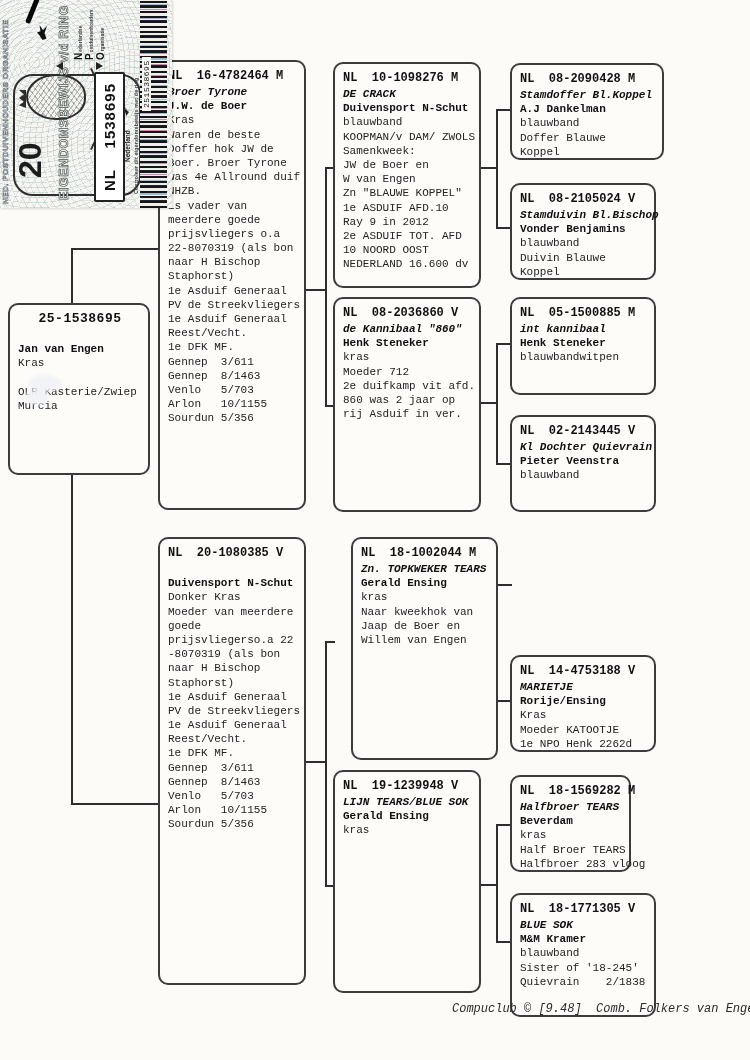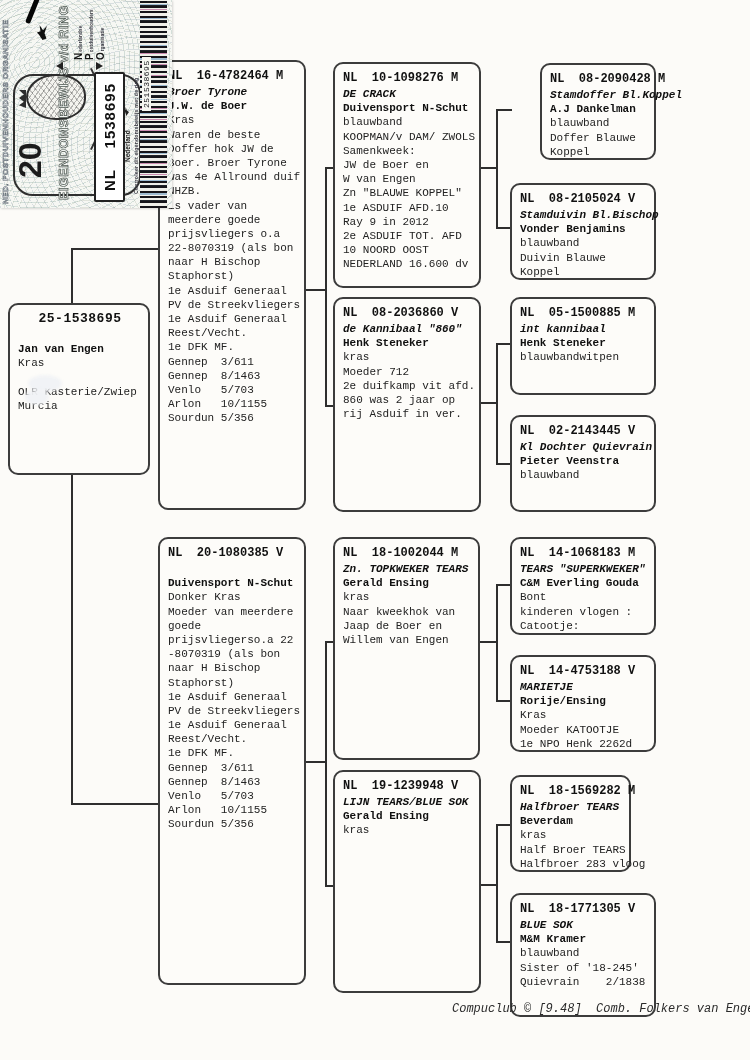--- a/index.html
+++ b/index.html
@@ -199,40 +199,40 @@
       <div class="box-body">
         <div class="line bi">de Kannibaal "860"</div>
         <div class="line b">Henk Steneker</div>
         <div class="line">kras</div>
         <div class="line">Moeder 712</div>
         <div class="line">2e duifkamp vit afd.</div>
         <div class="line">860 was 2 jaar op</div>
         <div class="line">rij Asduif in ver.</div>
       </div>
     </div>
-  <div class="box" style="left:333px;top:537px;width:147px;height:223px">
+  <div class="box" style="left:351px;top:537px;width:147px;height:223px">
       <div class="box-header">NL  18-1002044 M</div>
       <div class="box-body">
         <div class="line bi">Zn. TOPKWEKER TEARS</div>
         <div class="line b">Gerald Ensing</div>
         <div class="line">kras</div>
         <div class="line">Naar kweekhok van</div>
         <div class="line">Jaap de Boer en</div>
         <div class="line">Willem van Engen</div>
       </div>
     </div>
   <div class="box" style="left:333px;top:770px;width:148px;height:223px">
       <div class="box-header">NL  19-1239948 V</div>
       <div class="box-body">
         <div class="line bi">LIJN TEARS/BLUE SOK</div>
         <div class="line b">Gerald Ensing</div>
         <div class="line">kras</div>
       </div>
     </div>
-  <div class="box" style="left:540px;top:63px;width:116px;height:97px">
+  <div class="box" style="left:510px;top:63px;width:154px;height:97px">
       <div class="box-header">NL  08-2090428 M</div>
       <div class="box-body">
         <div class="line bi">Stamdoffer Bl.Koppel</div>
         <div class="line b">A.J Dankelman</div>
         <div class="line">blauwband</div>
         <div class="line">Doffer Blauwe</div>
         <div class="line">Koppel</div>
       </div>
     </div>
   <div class="box" style="left:510px;top:183px;width:146px;height:97px">
@@ -252,30 +252,20 @@
         <div class="line b">Henk Steneker</div>
         <div class="line">blauwbandwitpen</div>
       </div>
     </div>
   <div class="box" style="left:510px;top:415px;width:146px;height:97px">
       <div class="box-header">NL  02-2143445 V</div>
       <div class="box-body">
         <div class="line bi">Kl Dochter Quievrain</div>
         <div class="line b">Pieter Veenstra</div>
         <div class="line">blauwband</div>
-      </div>
-    </div>
-  <div class="box" style="left:510px;top:537px;width:146px;height:98px">
-      <div class="box-header">NL  14-1068183 M</div>
-      <div class="box-body">
-        <div class="line bi">TEARS "SUPERKWEKER"</div>
-        <div class="line b">C&amp;M Everling Gouda</div>
-        <div class="line">Bont</div>
-        <div class="line">kinderen vlogen :</div>
-        <div class="line">Catootje:</div>
       </div>
     </div>
   <div class="box" style="left:510px;top:655px;width:146px;height:97px">
       <div class="box-header">NL  14-4753188 V</div>
       <div class="box-body">
         <div class="line bi">MARIETJE</div>
         <div class="line b">Rorije/Ensing</div>
         <div class="line">Kras</div>
         <div class="line">Moeder KATOOTJE</div>
         <div class="line">1e NPO Henk 2262d</div>

